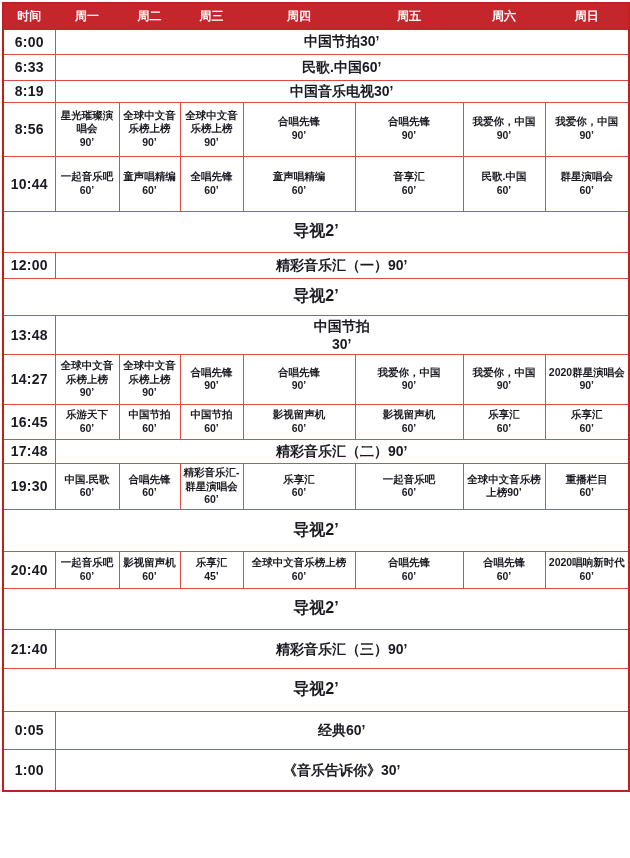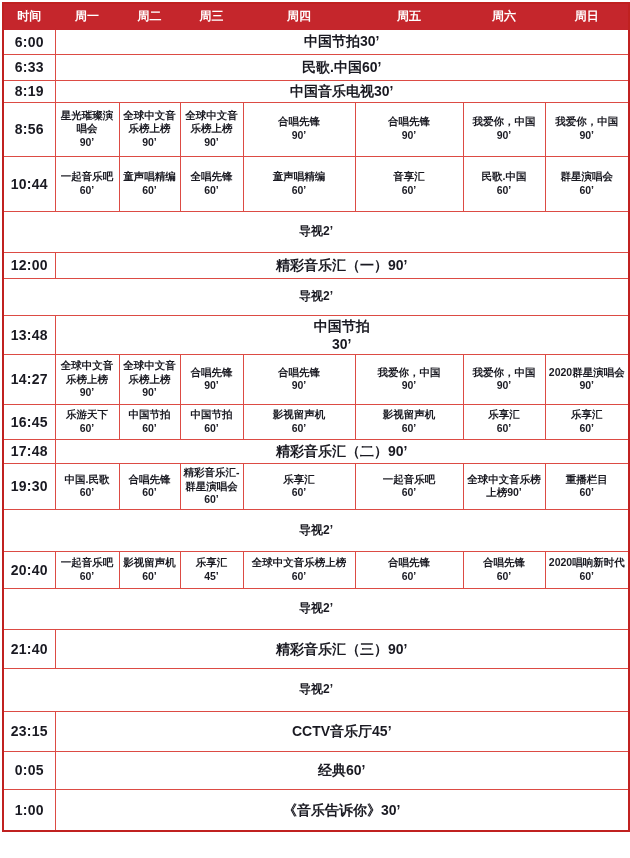--- a/index.html
+++ b/index.html
@@ -28,21 +28,21 @@
     text-align:center;
     vertical-align:middle;
     font-weight:bold;
     color:#1a1a22;
     padding:1px 2px;
     overflow:hidden;
   }
   td.time { font-size:14px; letter-spacing:0.2px; }
   td.prog { font-size:10.5px; line-height:1.3; word-break:break-all; }
   td.merged { font-size:14px; line-height:1.3; }
-  td.banner { font-size:12px; }
+  td.banner { font-size:16px; }
   td.bd { border-left:2px solid #2a2a2a; }
   .line { display:block; }
 </style>
 </head>
 <body>
 
 <div class="page">
   <table class="schedule">
     <colgroup>
       <col style="width:52px">
@@ -313,26 +313,20 @@
           <td class="time">21:40</td>
           <td class="merged" colspan="7">
             <span class="line">精彩音乐汇（三）90’</span>
           </td>
         </tr>
         <tr style="height: 43px;">
           <td class="banner" colspan="8">
             <span class="line">导视2’</span>
           </td>
         </tr>
-        <tr style="height: 40px;">
-          <td class="time">23:15</td>
-          <td class="merged" colspan="7">
-            <span class="line">CCTV音乐厅45’</span>
-          </td>
-        </tr>
         <tr style="height: 38px;">
           <td class="time">0:05</td>
           <td class="merged" colspan="7">
             <span class="line">经典60’</span>
           </td>
         </tr>
         <tr style="height: 42px;">
           <td class="time">1:00</td>
           <td class="merged" colspan="7">
             <span class="line">《音乐告诉你》30’</span>

